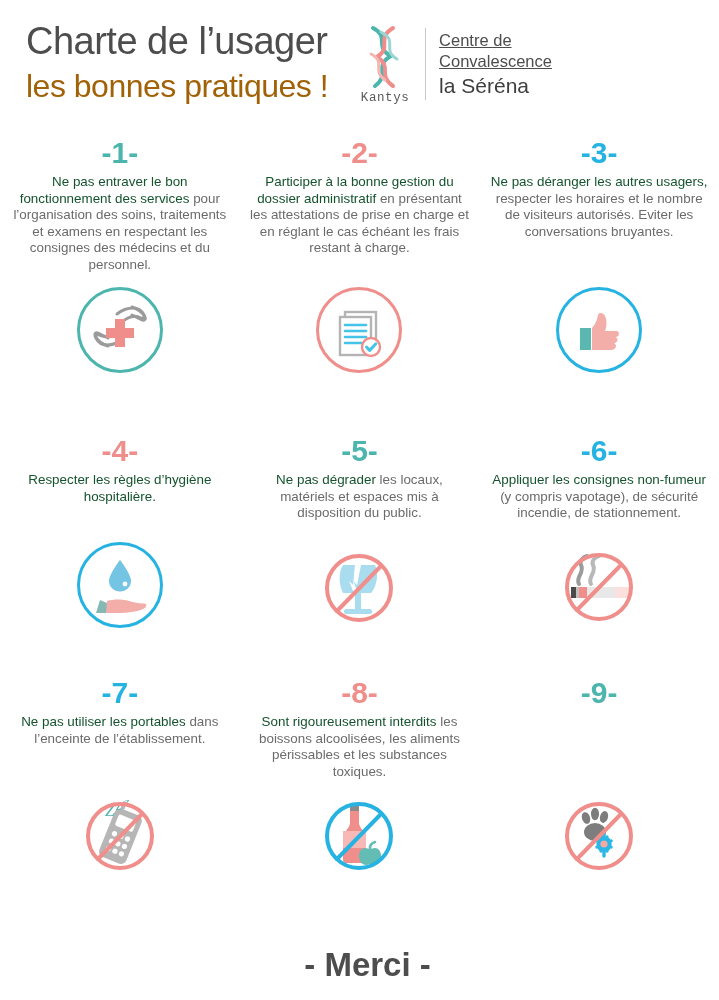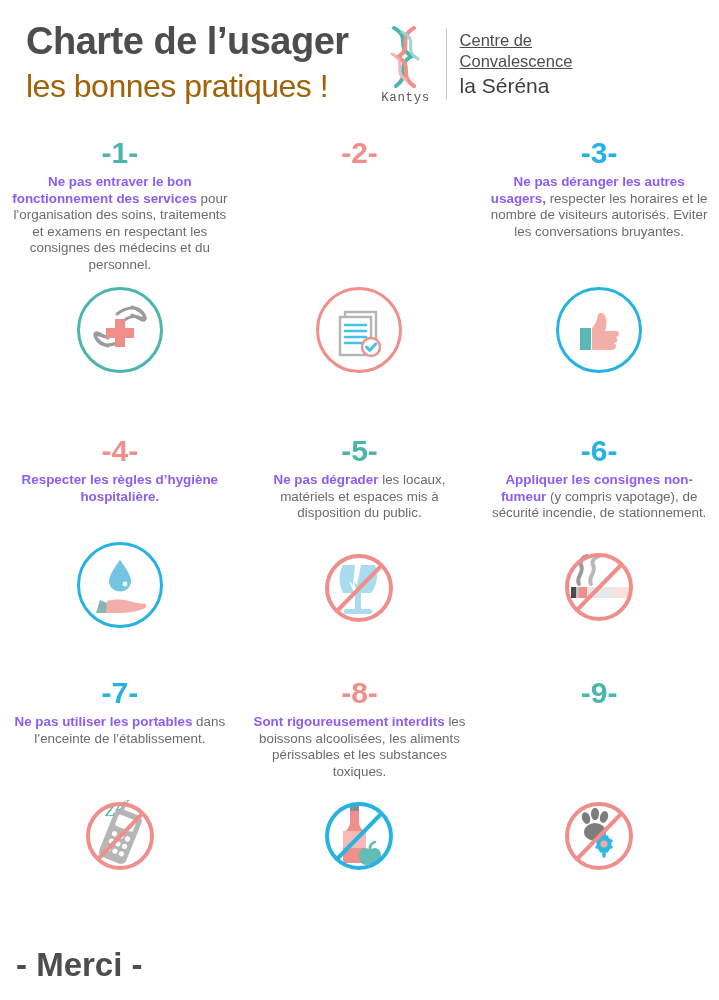--- a/index.html
+++ b/index.html
@@ -22,21 +22,21 @@
     display: flex;
     align-items: center;
     padding: 0 16px 0 26px;
     box-sizing: border-box;
   }
   .title-block {
     flex: 0 0 auto;
   }
   .title-line1 {
     font-size: 38px;
-    font-weight: bold;
+    font-weight: normal;
     color: #4d4d4d;
     letter-spacing: -0.5px;
     line-height: 46px;
     white-space: nowrap;
   }
   .title-line2 {
     font-size: 32px;
     font-weight: normal;
     color: #a16207;
     letter-spacing: -0.5px;
@@ -107,22 +107,22 @@
     margin-bottom: 6px;
   }
   .desc {
     font-size: 13.4px;
     line-height: 16.6px;
     text-align: center;
     color: #6b6b6b;
     max-width: 226px;
   }
   .desc b {
-    color: #8b5cf6;
-    font-weight: bold;
+    color: #14532d;
+    font-weight: normal;
   }
   .icon-slot {
     position: absolute;
     left: 0;
     right: 0;
     display: flex;
     justify-content: center;
   }
 
   
@@ -133,21 +133,21 @@
   .r1 { padding-top: 12px; }
   .r2 { padding-top: 10px; }
   .r3 { padding-top: 12px; }
 
   
   .footer {
     position: absolute;
     left: 16px;
     right: 0;
     bottom: 16px;
-    text-align: left;
+    text-align: center;
   }
   .merci {
     font-size: 33px;
     font-weight: bold;
     color: #4d4d4d;
     letter-spacing: 0px;
   }
 </style>
 </head>
 <body>
@@ -191,20 +191,21 @@
         <path d="M41 28 C46 24, 52 22, 57 22 C62 22, 66 25, 68 29 C69 31, 67 33, 65 32 C61 30, 56 30, 52 32 L45 36" fill="none" stroke="#9b9b9b" stroke-width="3" stroke-linecap="round" stroke-linejoin="round"></path>
         <path d="M32 60 C26 58, 21 54, 19 50 C18 48, 20 46, 22 47 L32 52" fill="none" stroke="#9b9b9b" stroke-width="3" stroke-linecap="round" stroke-linejoin="round"></path>
         <path d="M47 53 C42 57, 36 59, 31 59 C26 59, 22 56, 20 52 C19 50, 21 48, 23 49 C27 51, 32 51, 36 49 L43 45" fill="none" stroke="#9b9b9b" stroke-width="3" stroke-linecap="round" stroke-linejoin="round"></path>
         <path d="M39 33 h10 v9 h9 v10 h-9 v9 h-10 v-9 h-9 v-10 h9 z" fill="#EF8E8A"></path>
       </svg>
     </div>
   </div>
 
   <div class="cell r1">
     <div class="num" style="color:#EF8E8A">-2-</div>
+    <div class="desc"><b>Participer à la bonne gestion du dossier administratif</b><span> en présentant les attestations de prise en charge et en réglant le cas échéant les frais restant à charge.</span></div>
     <div class="icon-slot">
       <svg width="88" height="88" viewBox="0 0 88 88" aria-hidden="true">
         <circle cx="44" cy="44" r="41.5" fill="none" stroke="#EF8E8A" stroke-width="3"></circle>
         <rect x="30" y="26" width="31" height="38" fill="#ffffff" stroke="#b4b4b4" stroke-width="2.4"></rect>
         <rect x="25" y="31" width="31" height="38" fill="#ffffff" stroke="#b4b4b4" stroke-width="2.4"></rect>
         <g stroke="#43C4E8" stroke-width="2.6" stroke-linecap="round">
           <line x1="30" y1="39" x2="51" y2="39"></line>
           <line x1="30" y1="45" x2="51" y2="45"></line>
           <line x1="30" y1="51" x2="51" y2="51"></line>
           <line x1="30" y1="57" x2="51" y2="57"></line>

